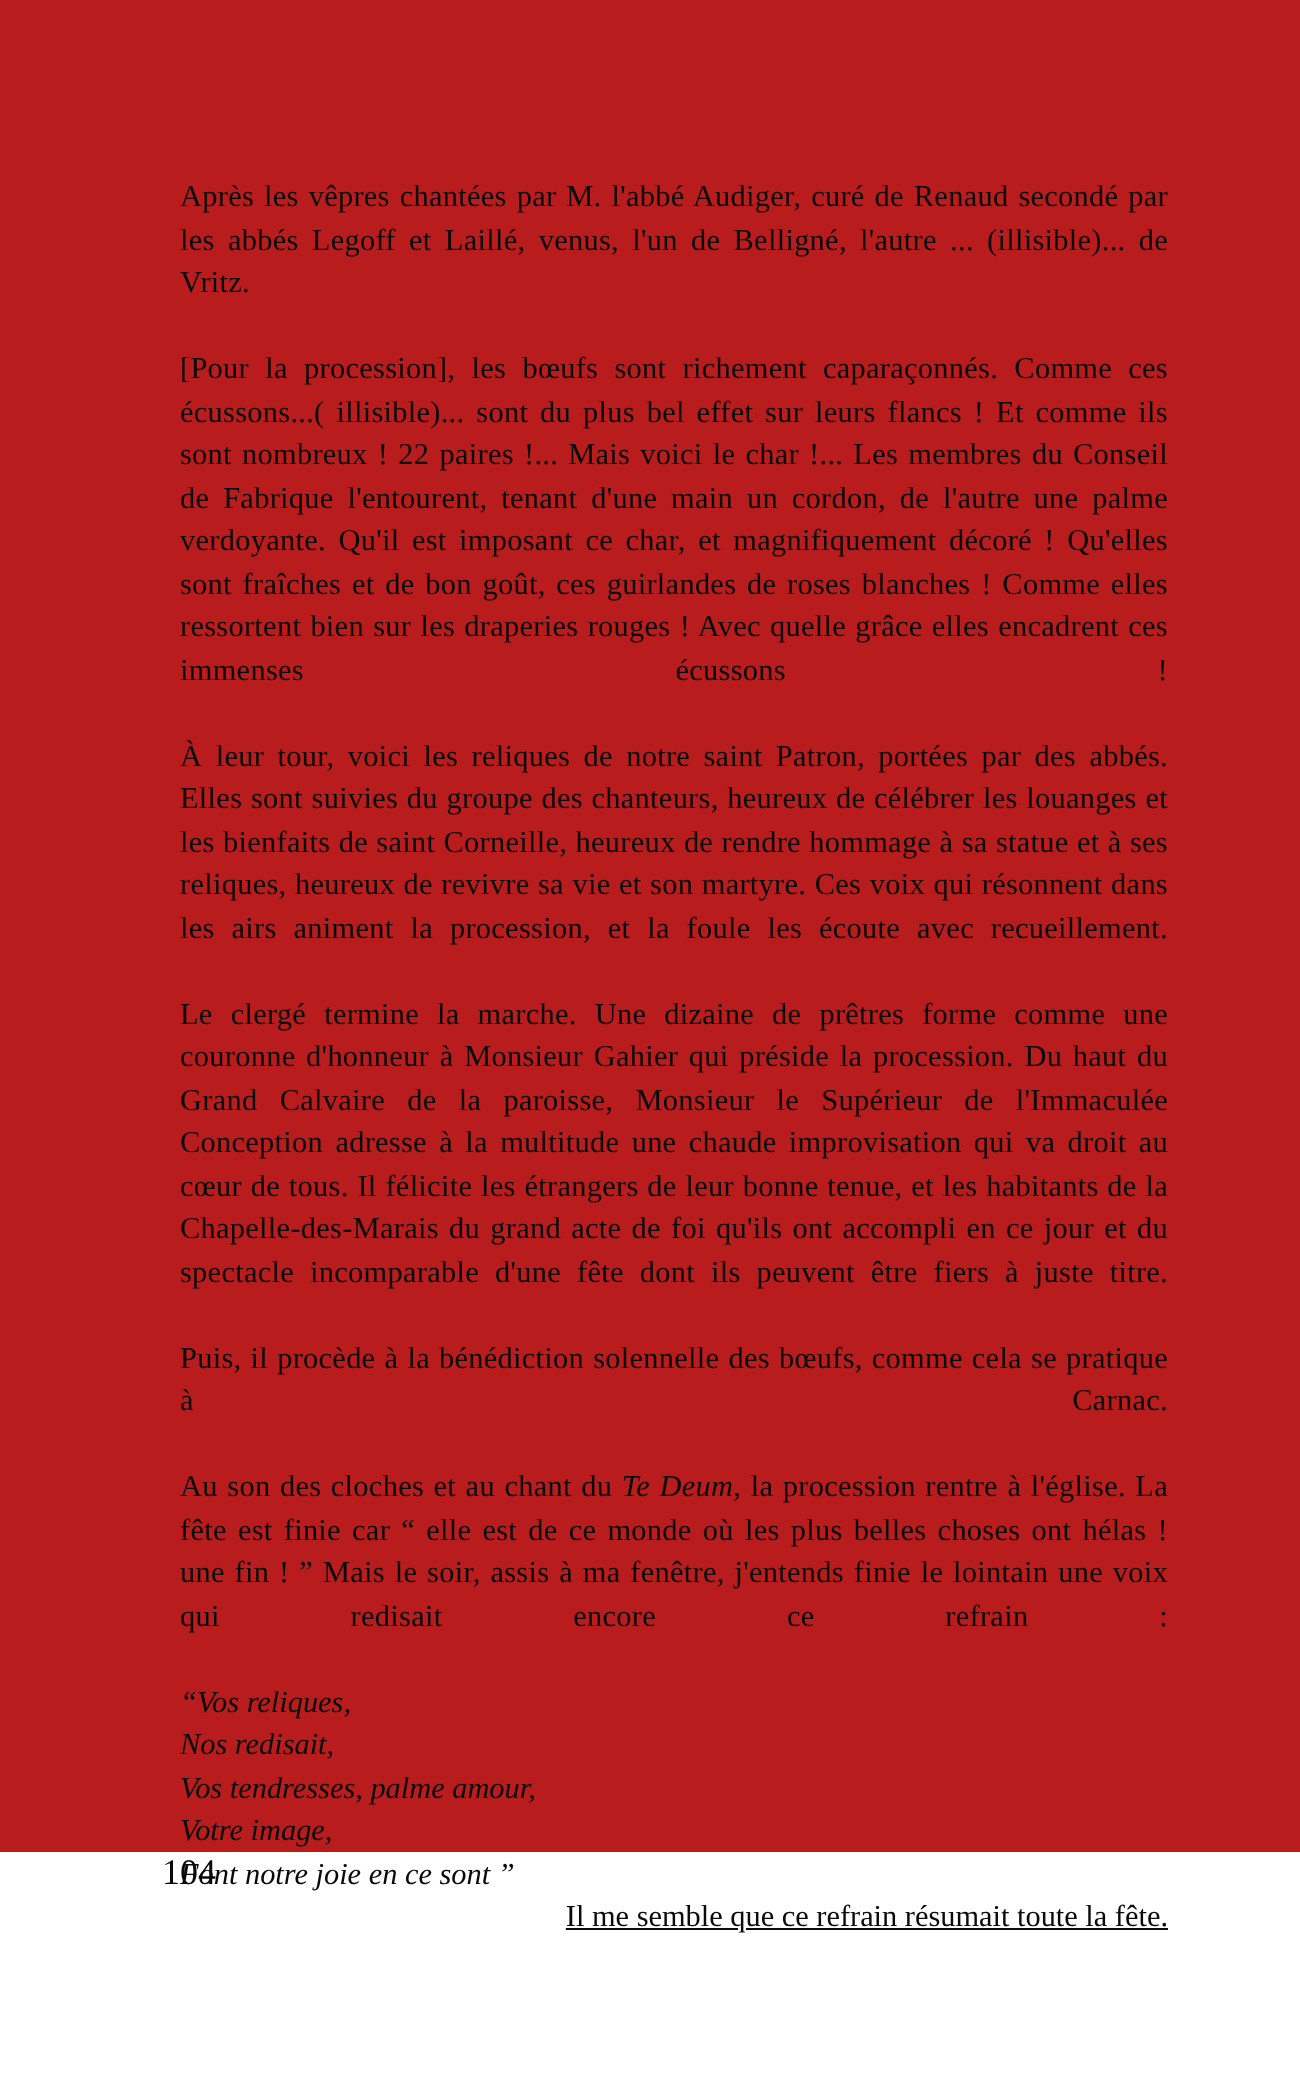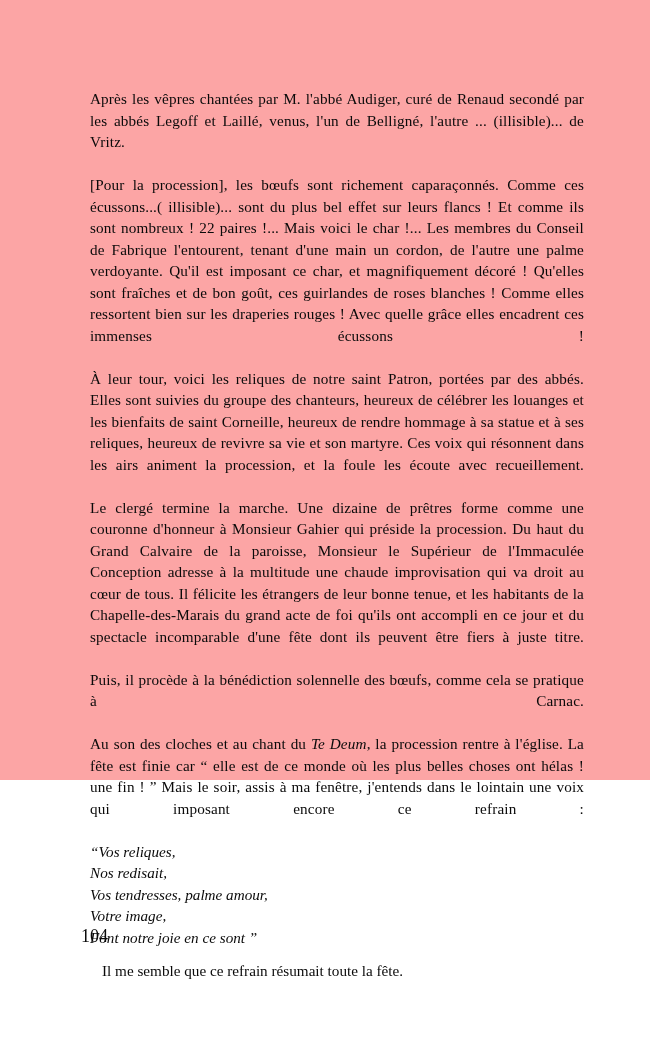--- a/index.html
+++ b/index.html
@@ -12,22 +12,22 @@
     height: 1037px;
     position: relative;
     font-family: "Liberation Serif", "DejaVu Serif", serif;
     color: #0a0a0a;
     overflow: hidden;
   }
   #page {
     position: absolute;
     left: 0; top: 0;
     width: 650px;
-    height: 780px;
-    background: #fca5a5;
+    height: 926px;
+    background: #b91c1c;
   }
   #text-block {
     position: absolute;
     left: 90px;
     top: 88px;
     width: 494px;
   }
   .para {
     margin: 0;
     padding: 0;
@@ -54,25 +54,26 @@
   }
   .verse-line {
     margin: 0;
     padding: 0;
     text-align: left;
     font-size: 15.2px;
     line-height: 21.5px;
     white-space: pre-wrap;
   }
   .closing-line {
-    margin: 12px;
+    margin: 0;
     padding: 0;
-    text-align: left;
+    text-align: right;
     font-size: 15.2px;
     line-height: 21.5px;
+    text-decoration: underline;
   }
   .italic {
     font-style: italic;
   }
   #page-number {
     position: absolute;
     left: 66px;
     top: 925px;
     font-size: 18px;
     line-height: 22px;
@@ -92,21 +93,21 @@
 
     <p class="para">[Pour la procession], les bœufs sont richement caparaçonnés. Comme ces écussons...( illisible)... sont du plus bel effet sur leurs flancs ! Et comme ils sont nombreux ! 22 paires !... Mais voici le char !... Les membres du Conseil de Fabrique l'entourent, tenant d'une main un cordon, de l'autre une palme verdoyante. Qu'il est imposant ce char, et magnifiquement décoré ! Qu'elles sont fraîches et de bon goût, ces guirlandes de roses blanches ! Comme elles ressortent bien sur les draperies rouges ! Avec quelle grâce elles encadrent ces immenses écussons !</p>
 
     <p class="para">À leur tour, voici les reliques de notre saint Patron, portées par des abbés. Elles sont suivies du groupe des chanteurs, heureux de célébrer les louanges et les bienfaits de saint Corneille, heureux de rendre hommage à sa statue et à ses reliques, heureux de revivre sa vie et son martyre. Ces voix qui résonnent dans les airs animent la procession, et la foule les écoute avec recueillement.</p>
 
     <p class="para">Le clergé termine la marche. Une dizaine de prêtres forme comme une couronne d'honneur à Monsieur Gahier qui préside la procession. Du haut du Grand Calvaire de la paroisse, Monsieur le Supérieur de l'Immaculée Conception adresse à la multitude une chaude improvisation qui va droit au cœur de tous. Il félicite les étrangers de leur bonne tenue, et les habitants de la Chapelle-des-Marais du grand acte de foi qu'ils ont accompli en ce jour et du spectacle incomparable d'une fête dont ils peuvent être fiers à juste titre.</p>
 
     <p class="para">Puis, il procède à la bénédiction solennelle des bœufs, comme cela se pratique à Carnac.</p>
 
     <p class="para">
-      <span>Au son des cloches et au chant du </span><span class="italic">Te Deum</span><span>, la procession rentre à l'église. La fête est finie car “ elle est de ce monde où les plus belles choses ont hélas ! une fin ! ” Mais le soir, assis à ma fenêtre, j'entends dans le lointain une voix qui imposant encore ce refrain :</span>
+      <span>Au son des cloches et au chant du </span><span class="italic">Te Deum</span><span>, la procession rentre à l'église. La fête est finie car “ elle est de ce monde où les plus belles choses ont hélas ! une fin ! ” Mais le soir, assis à ma fenêtre, j'entends finie le lointain une voix qui redisait encore ce refrain :</span>
     </p>
 
     <div class="verse-block">
       <p class="verse-line">“Vos reliques,</p>
       <p class="verse-line">Nos redisait,</p>
       <p class="verse-line">Vos tendresses, palme amour,</p>
       <p class="verse-line">Votre image,</p>
       <p class="verse-line">Font notre joie en ce sont ”</p>
     </div>
 

